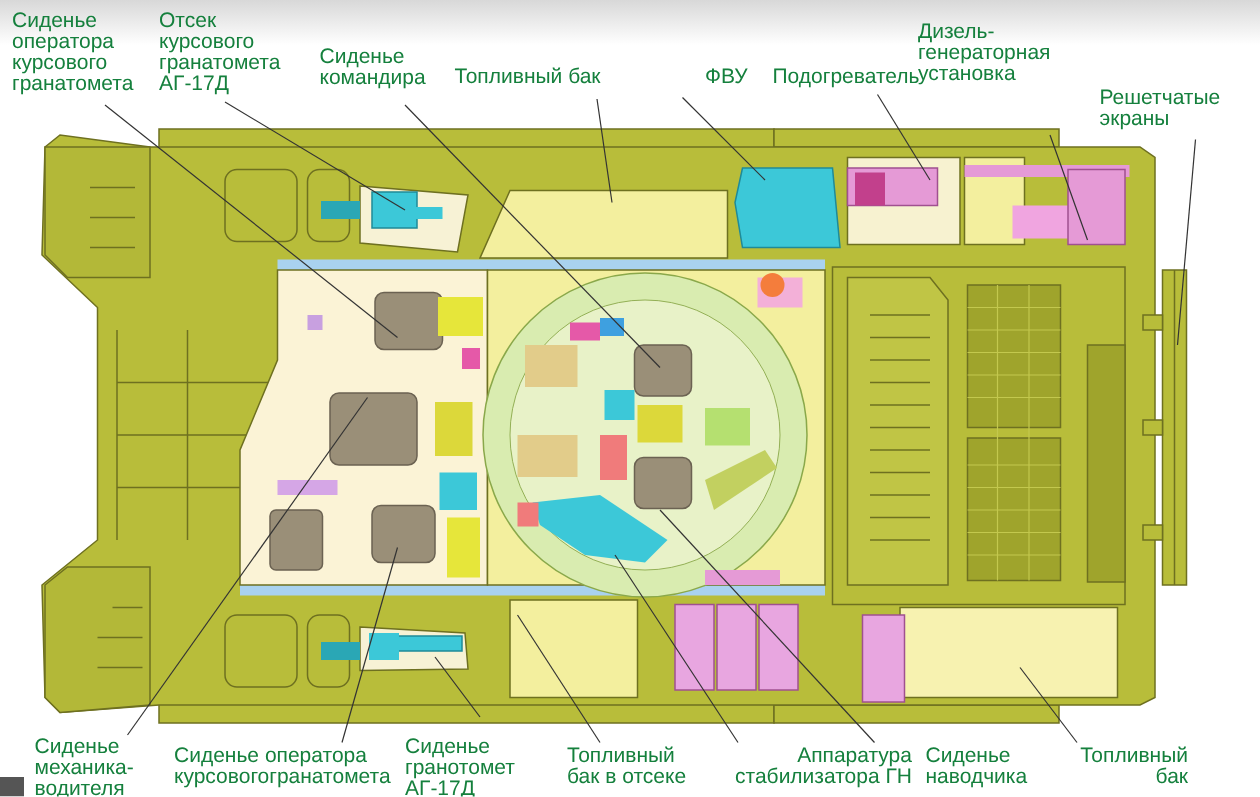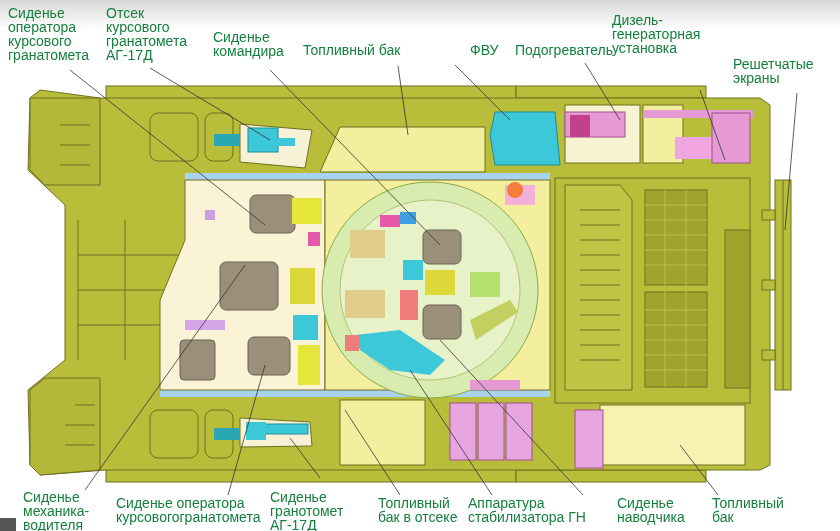--- a/index.html
+++ b/index.html
@@ -2,21 +2,21 @@
 <html><head>
 <meta charset="utf-8">
 <style>
   html,body{margin:0;padding:0;}
   body{width:840px;height:531px;overflow:hidden;background:#ffffff;position:relative;
        font-family:"Liberation Sans",sans-serif;}
   .topfade{position:absolute;left:0;top:0;width:840px;height:30px;
            background:linear-gradient(#d8d8d8,#ffffff);}
   .label{position:absolute;font-size:14px;line-height:14px;color:#15803d;white-space:pre;}
   .label.r{text-align:left;}
-  .label.c{text-align:left;}
+  .label.c{text-align:right;}
   svg.diagram{position:absolute;left:0;top:0;}
   .cornerbar{position:absolute;left:0;top:518px;width:16px;height:13px;background:#555;}
 </style>
 </head>
 <body>
 
 <div class="topfade"></div>
 
 <svg class="diagram" width="840" height="531" viewBox="0 0 840 531">
 

